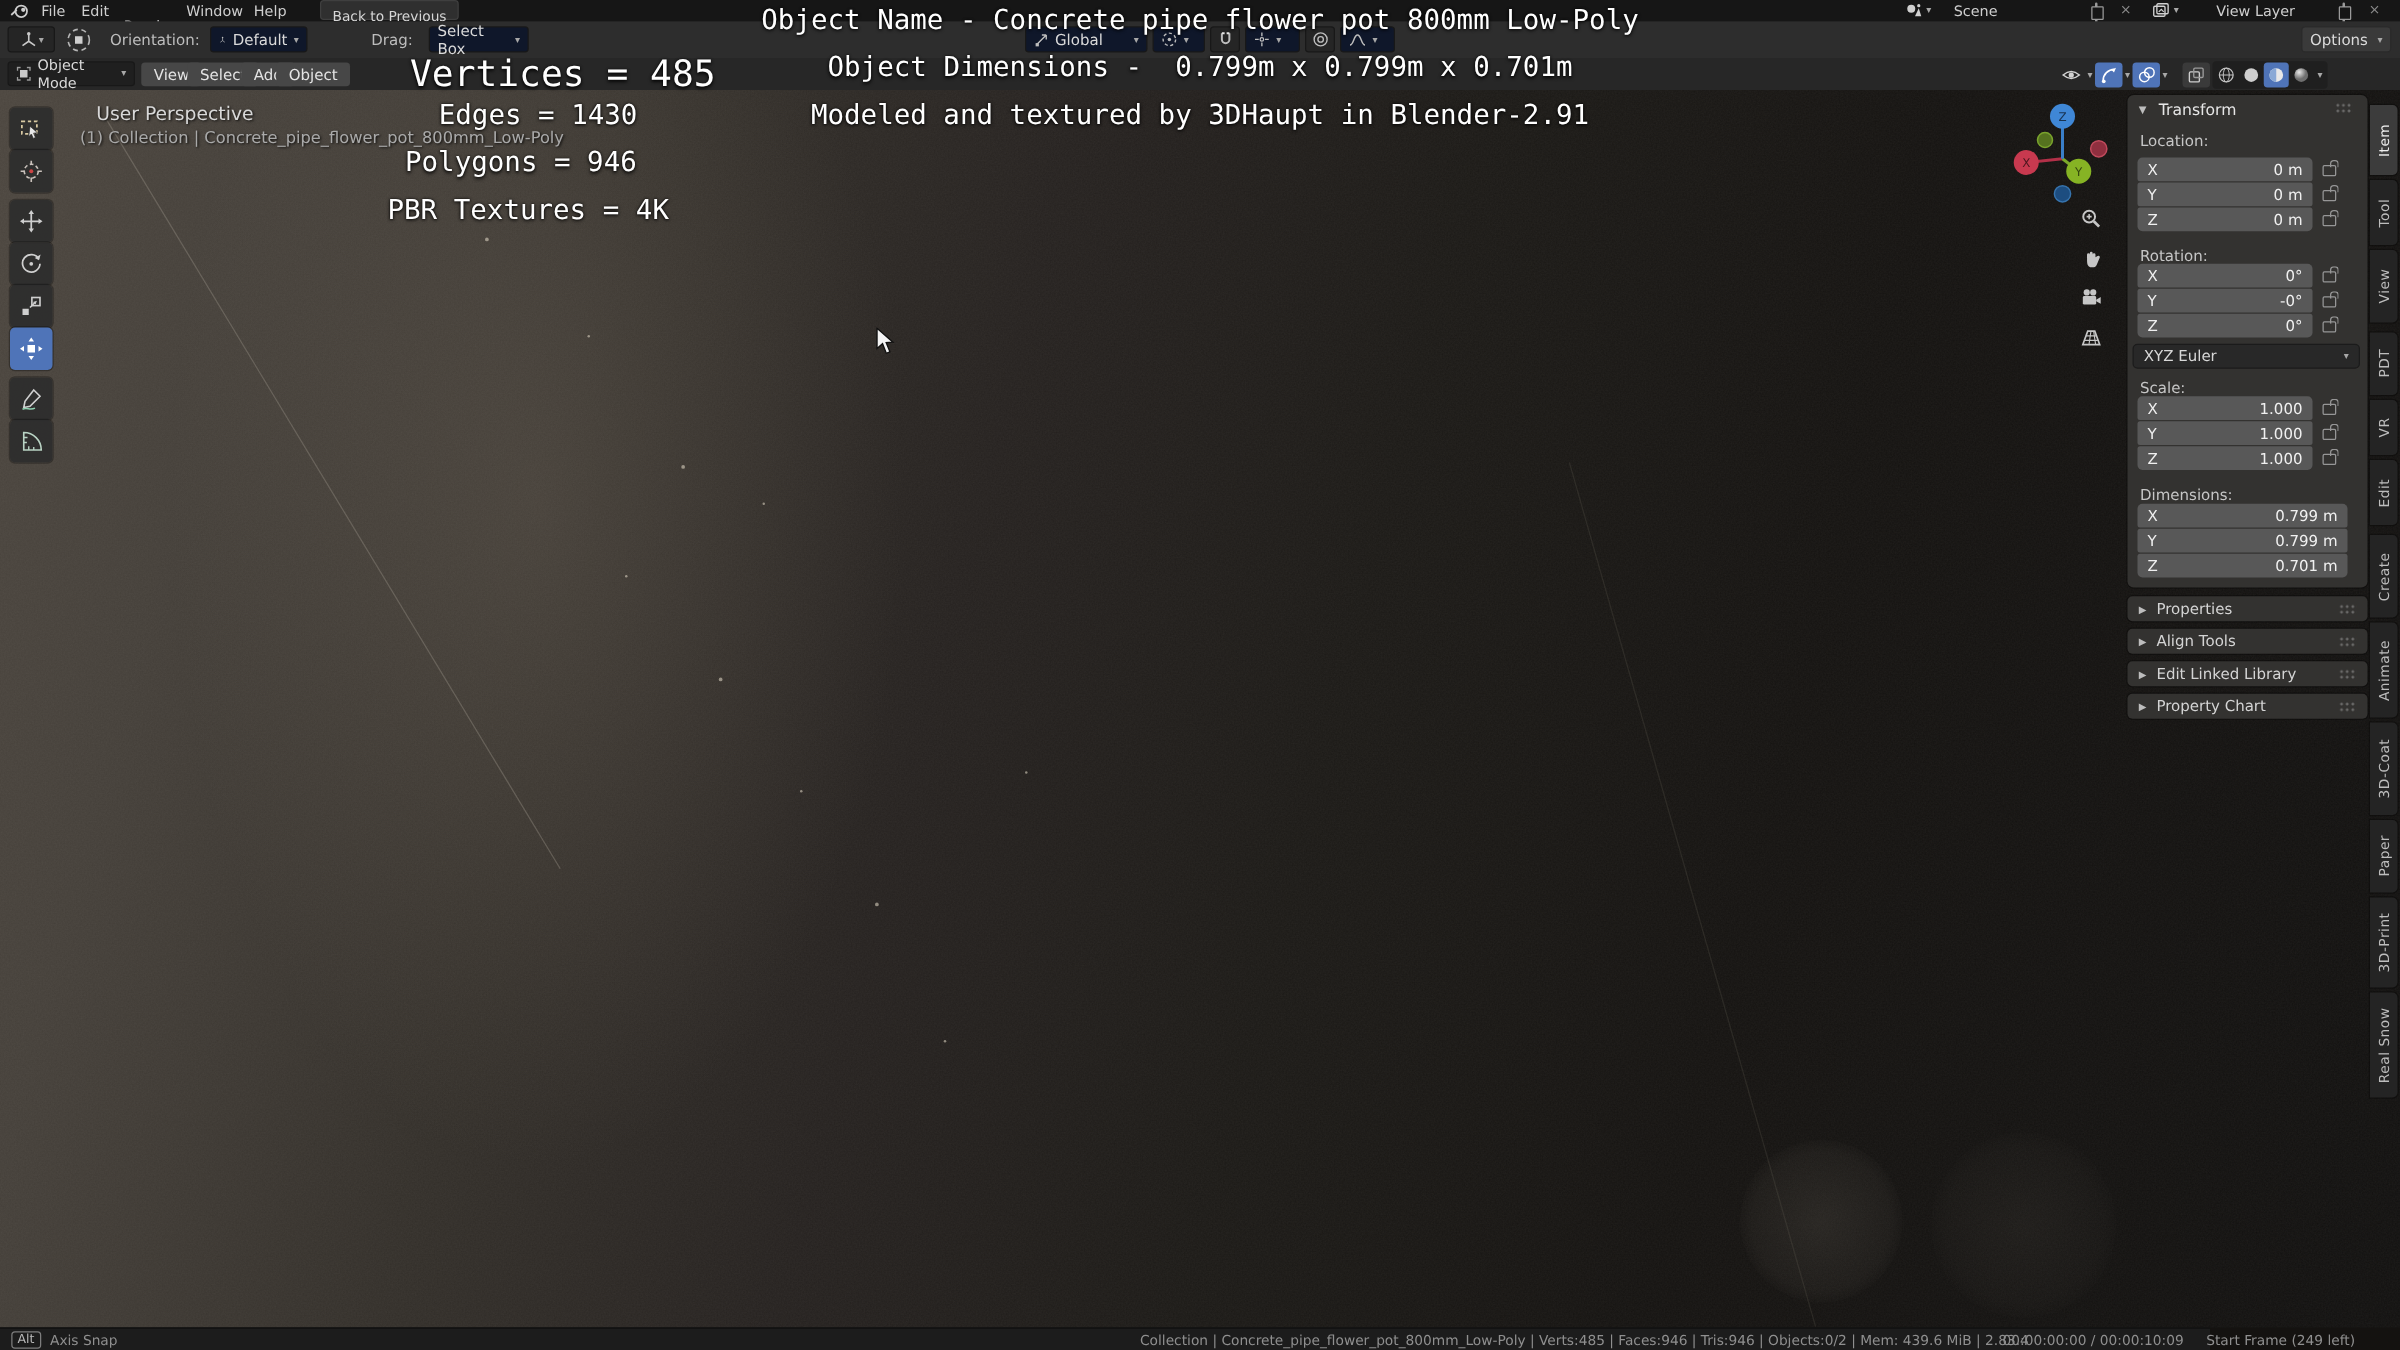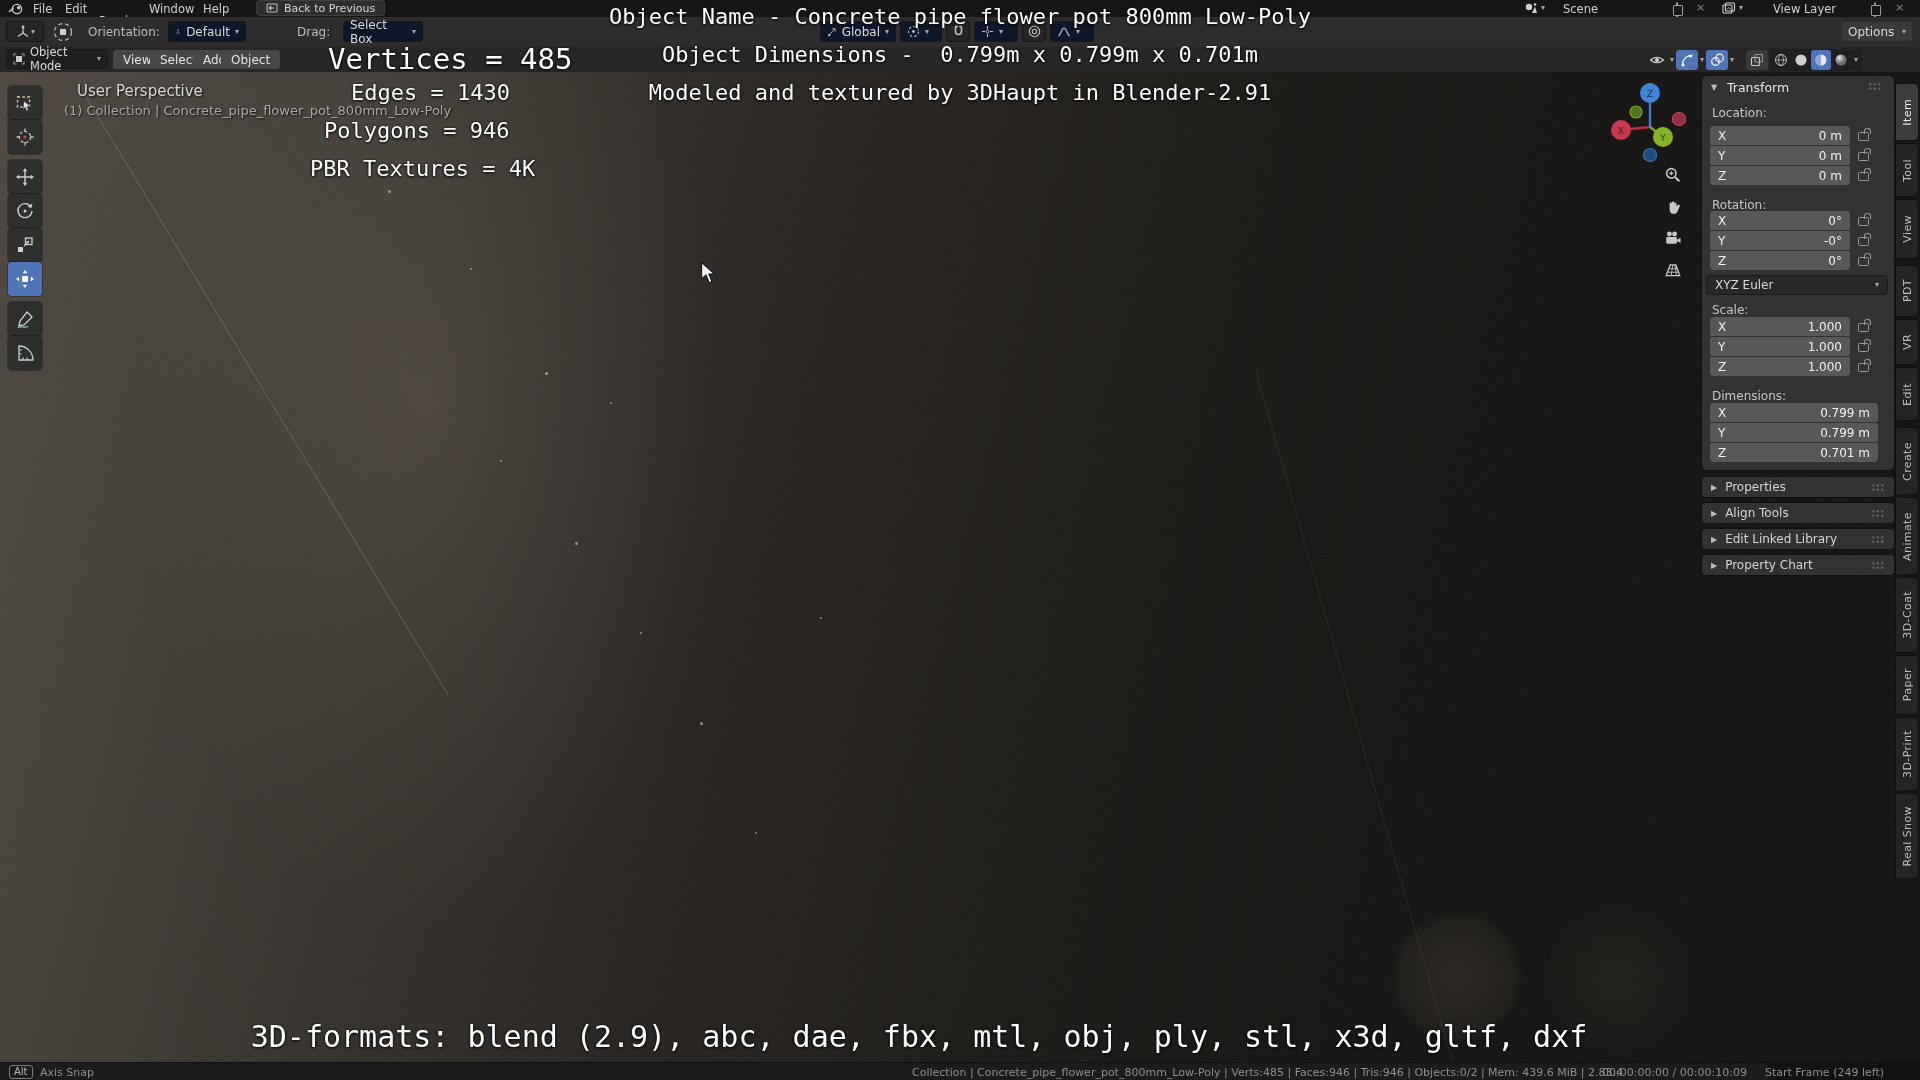--- a/index.html
+++ b/index.html
@@ -3,21 +3,21 @@
 <meta charset="utf-8">
 <style>
   html,body{margin:0;padding:0;background:#0d0d0d;}
   #app{position:relative;width:1920px;height:1080px;overflow:hidden;background:#141210;
        font-family:"DejaVu Sans","Liberation Sans",sans-serif;-webkit-font-smoothing:antialiased;}
   .a{position:absolute;}
   
   .topbar{background:#161616;border-bottom:1px solid #0c0c0c;}
   .tmenu{position:absolute;top:2px;font-size:11.5px;color:#cfcfcf;}
   .backbtn{position:absolute;height:14px;background:#2f2f2f;border:1px solid #3f3f3f;border-radius:3px;
-           display:flex;align-items:center;gap:6px;padding:0 9px;font-size:11px;color:#d6d6d6;}
+           display:flex;align-items:center;gap:6px;padding:0 9px;font-size:11px;color:#d6d6d6;flex-direction:column;}
   .tico{display:inline-flex;align-items:center;}
   .ch{color:#a8a8a8;font-size:8px;line-height:1;}
   .xi{color:#8a8a8a;font-size:11px;line-height:1;}
   .pg{position:relative;width:8px;height:9px;border:1px solid #9a9a9a;border-radius:1px;background:#161616;}
   .pg::after{content:"";position:absolute;left:-4px;top:2px;width:8px;height:9px;border:1px solid #9a9a9a;border-radius:1px;background:#161616;}
   
   .row2{background:#2d2d2d;border-bottom:1px solid #1f1f1f;}
   .l2{position:absolute;top:8px;font-size:12px;color:#bdbdbd;}
   .dd{height:21px;background:#0f172a;border:1px solid #181818;border-radius:3px;
       display:flex;align-items:center;gap:5px;padding:0 6px;font-size:12px;color:#dadada;box-sizing:border-box;}
@@ -264,21 +264,21 @@
         </svg>
       <span style="flex:1;">Default</span>
       <span class="ch">▾</span>
     </div>
     <span class="l2" style="left:297px;">Drag:</span>
     <div class="dd ddabs" style="left:343px;top:4px;width:80px;">
       <span style="flex:1;">Select Box</span>
       <span class="ch">▾</span>
     </div>
     <div class="cluster" style="left:820px;top:4px;">
-      <div class="dd" style="width:76px;">
+      <div class="dd" style="width:98px;">
         <svg width="12" height="12" viewBox="0 0 12 12">
             <path d="M2 10 L10 2 M10 2 H6.5 M10 2 V5.5" stroke="#bdbdbd" stroke-width="1.1" fill="none"></path>
             <rect x="1.5" y="8.5" width="2.6" height="2.6" fill="#bdbdbd"></rect>
           </svg>
         <span style="flex:1;">Global</span>
         <span class="ch">▾</span>
       </div>
       <div class="dd" style="width:42px;">
         <svg width="13" height="13" viewBox="0 0 13 13">
             <circle cx="6.5" cy="6.5" r="5" fill="none" stroke="#bdbdbd" stroke-width="1.1" stroke-dasharray="2.5 2"></circle>
@@ -545,15 +545,14 @@
     <span class="sbtext" style="left:1765px;">Start Frame (249 left)</span>
   </div>
 
   <div class="mono-overlay" style="left:50%;transform:translateX(-50%);top:4px;font-size:22px;">Object Name - Concrete pipe flower pot 800mm Low-Poly</div>
   <div class="mono-overlay" style="left:50%;transform:translateX(-50%);top:42px;font-size:22px;">Object Dimensions -  0.799m x 0.799m x 0.701m</div>
   <div class="mono-overlay" style="left:50%;transform:translateX(-50%);top:80px;font-size:22px;">Modeled and textured by 3DHaupt in Blender-2.91</div>
   <div class="mono-overlay" style="left:328px;top:42px;font-size:29px;">Vertices = 485</div>
   <div class="mono-overlay" style="left:351px;top:80px;font-size:22px;">Edges = 1430</div>
   <div class="mono-overlay" style="left:324px;top:118px;font-size:22px;">Polygons = 946</div>
   <div class="mono-overlay" style="left:310px;top:156px;font-size:22px;">PBR Textures = 4K</div>
-  <div class="mono-overlay" style="left:919px;transform:translateX(-50%);top:1019px;font-size:30px;">3D-formats: blend (2.9), abc, dae, fbx, mtl, obj, ply, stl, x3d, gltf, dxf</div>
 
 </div>
 
 </body></html>

